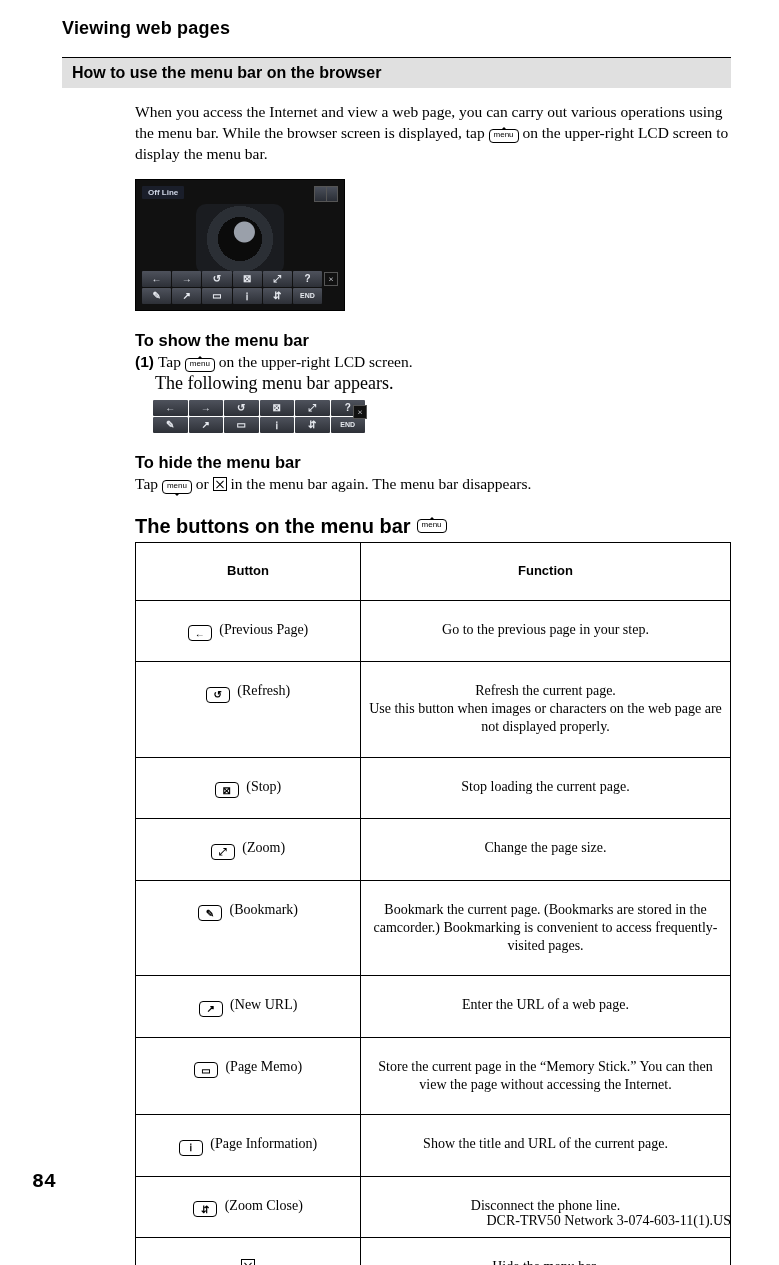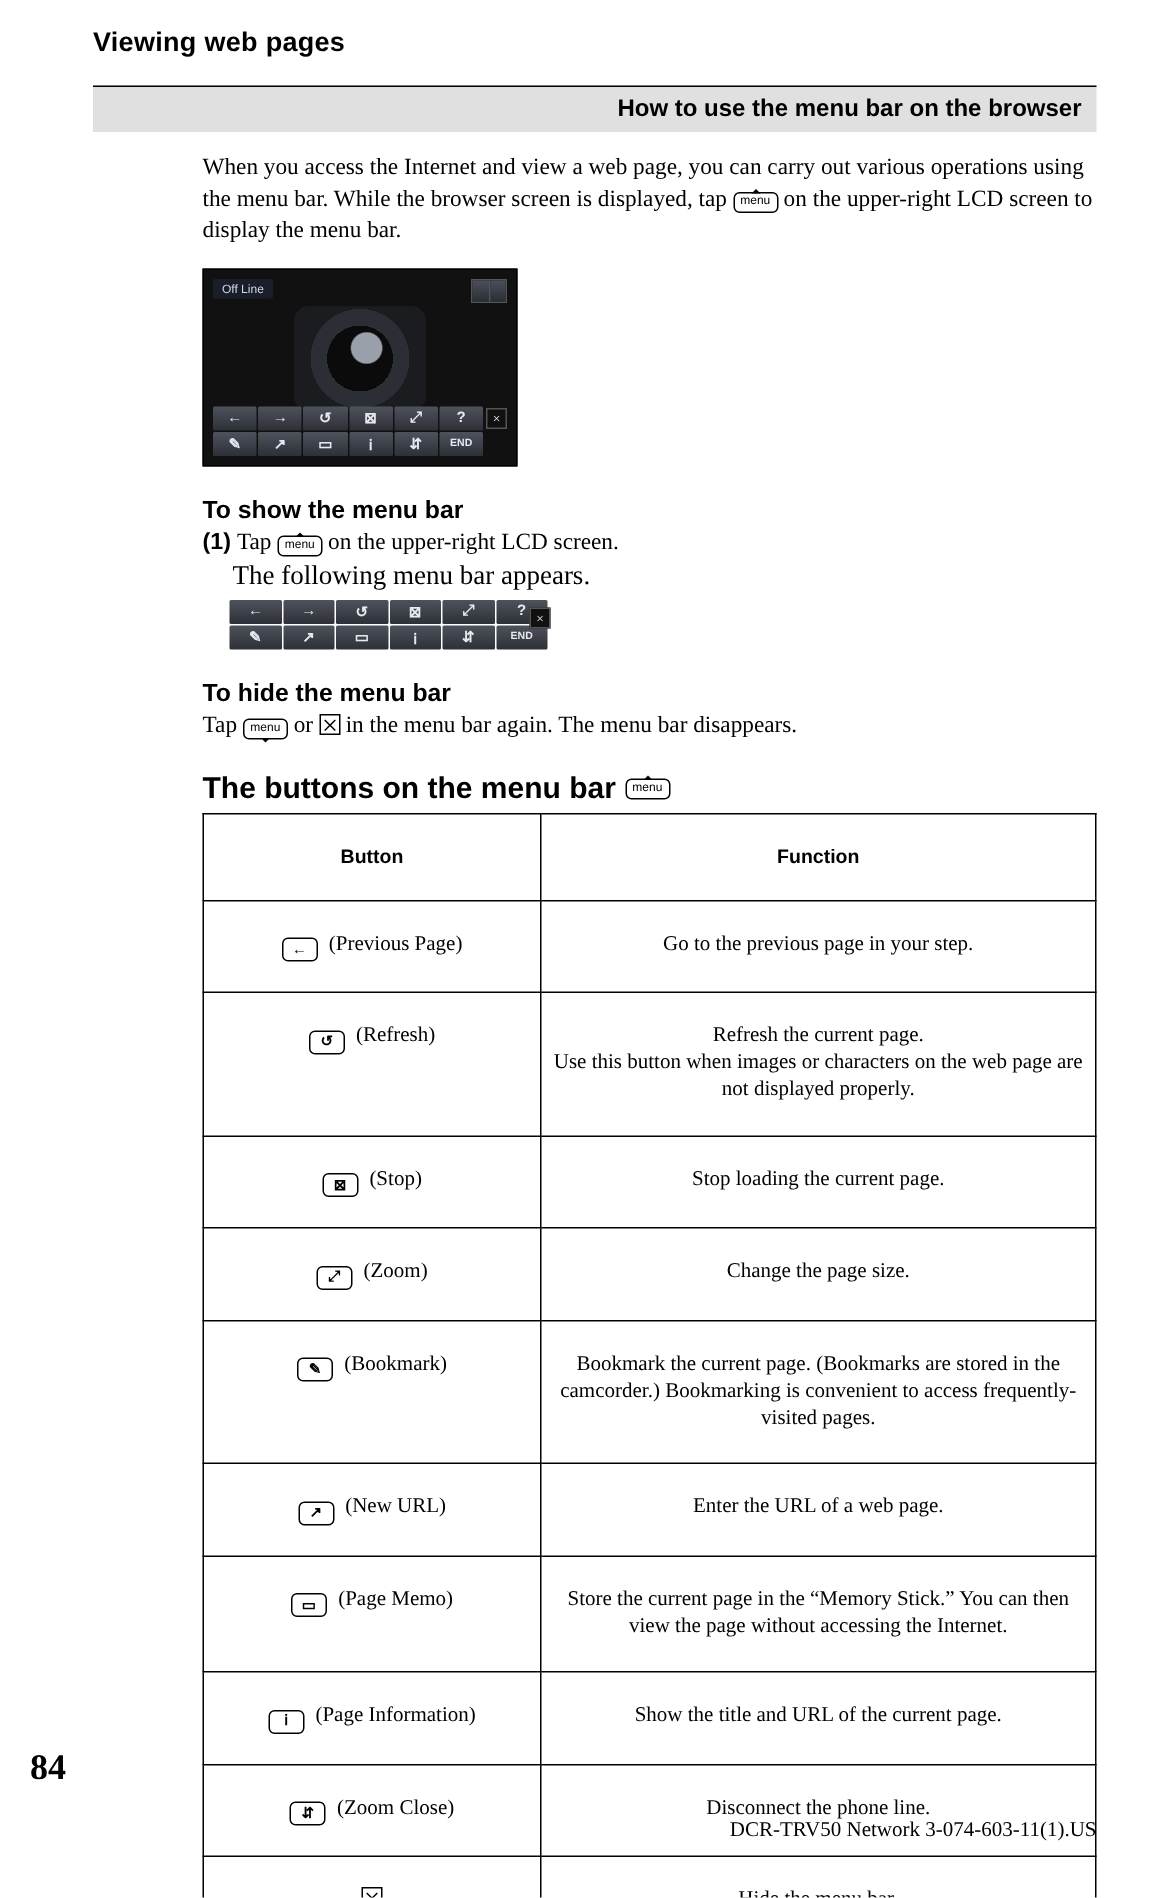--- a/index.html
+++ b/index.html
@@ -25,21 +25,20 @@
     margin-bottom: 18px;
   }
   .section-bar {
     background: #e0e0e0;
     border-top: 1px solid #000;
     padding: 6px 10px;
     font-family: Arial, Helvetica, sans-serif;
     font-weight: 900;
     font-size: 16px;
     margin: 8px 0 14px 0;
-    text-align: right;
   }
   .body-block {
     margin-left: 73px;
   }
   .body-text {
     font-size: 15.5px;
     line-height: 1.35;
   }
   .lcd-shot {
     margin-top: 14px;
@@ -52,20 +51,21 @@
   }
   .lcd-top {
     position: absolute;
     top: 6px; left: 6px;
     background: #1a1e2a;
     color: #cfd6e6;
     font-family: Arial, sans-serif;
     font-size: 8px;
     padding: 2px 6px;
     border-radius: 1px;
+    font-weight: bold;
   }
   .lcd-menu-top {
     position: absolute;
     top: 6px; right: 6px;
     width: 22px; height: 14px;
     display: flex;
     border: 1px solid #555;
   }
   .lcd-menu-top .seg {
     flex: 1;
@@ -242,25 +242,25 @@
     margin-right: 4px;
     font-family: Arial, Helvetica, sans-serif;
     font-size: 10px;
     font-weight: bold;
     background: #fff;
   }
   .end-icon { width: 28px; font-size: 8px; letter-spacing: -0.5px; }
 
   .page-num {
     position: absolute;
-    left: 20px;
+    left: 32px;
     bottom: 72px;
-    font-family: Liberation Serif, serif;
-    font-weight: 900;
-    font-size: 24px;
+    font-family: Liberation Mono, monospace;
+    font-weight: 900;
+    font-size: 20px;
   }
   .footer {
     position: absolute;
     right: 48px;
     bottom: 36px;
     font-size: 14px;
   }
 </style>
 </head>
 <body>

